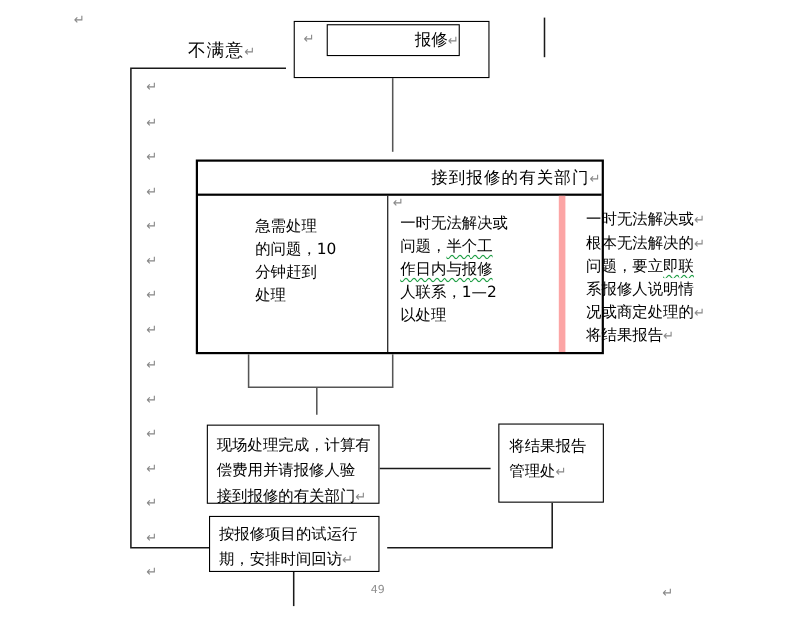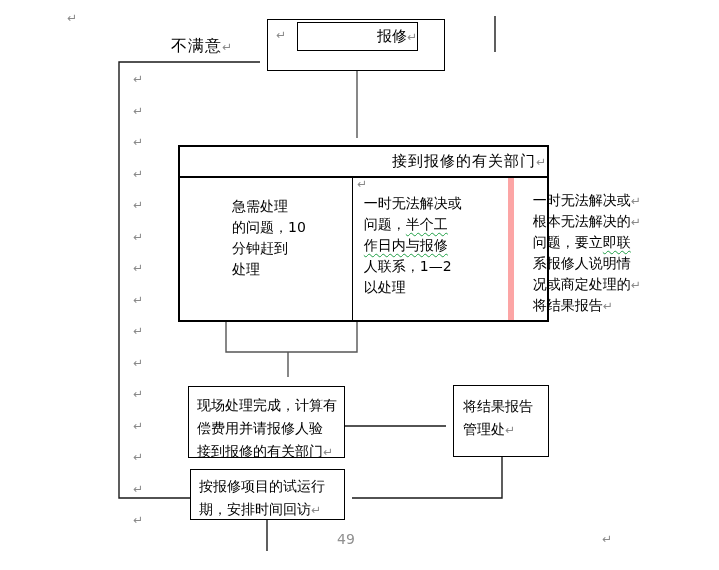--- a/index.html
+++ b/index.html
@@ -36,21 +36,21 @@
   #col-urgent{width:95px;padding:18px 2px 0 8px;}
   #col-nonurgent{width:142px;border-left:1px solid #000;padding:15px 2px 0 11px;position:relative;}
   #col-unsolvable{flex:1;border-left:6px solid #fca5a5;padding:12px 2px 0 19px;}
   #col2-pmark{left:357px;top:178px;}
   .ln{display:block;white-space:nowrap;}
   
   #onsite-box{left:188px;top:386px;width:157px;height:72px;padding:7px 0 0 8px;font-size:14px;line-height:23px;}
   #report-box{left:453px;top:385px;width:96px;height:72px;padding:9px 0 0 9px;font-size:14px;line-height:23px;}
   #revisit-box{left:190px;top:469px;width:155px;height:51px;padding:5px 0 0 8px;font-size:14px;line-height:23px;}
   
-  #page-number{left:337px;top:531px;font-size:14px;color:var(--pagenum);}
+  #page-number{left:337px;top:531px;font-size:10px;color:var(--pagenum);}
   #tl-pmark{left:67px;top:12px;}
   #br-pmark{left:602px;top:533px;}
   
   #connectors{position:absolute;left:0;top:0;width:719px;height:570px;pointer-events:none;}
   #connectors path{fill:none;}
   .conn{stroke:var(--connector);stroke-width:1.4px;}
   .conn-black{stroke:#1a1a1a;stroke-width:1.4px;}
 </style>
 </head>
 <body>

